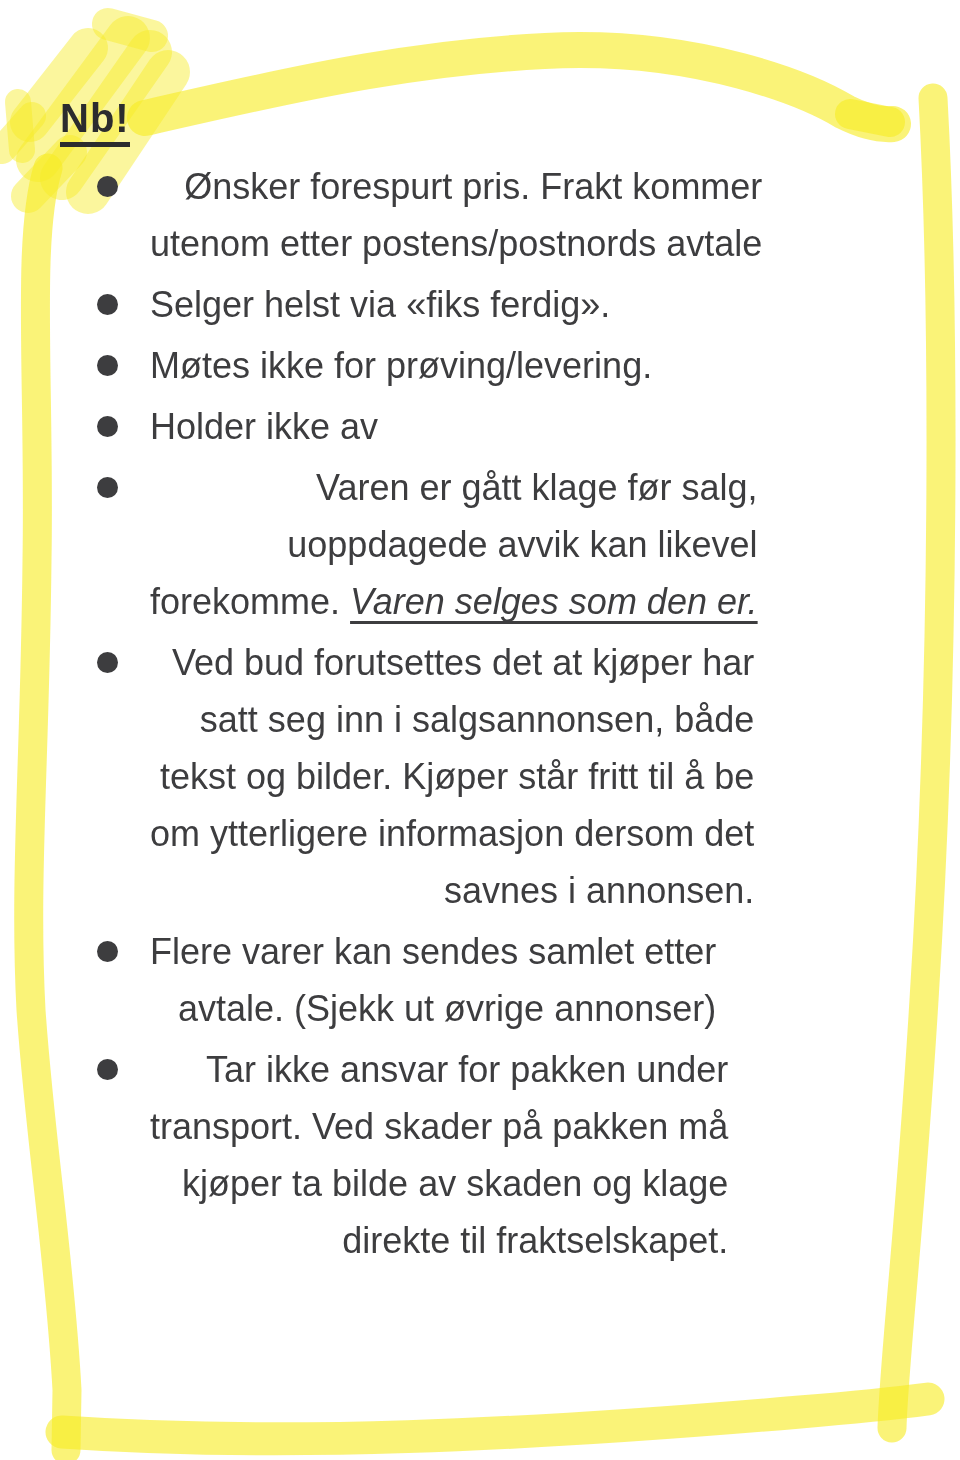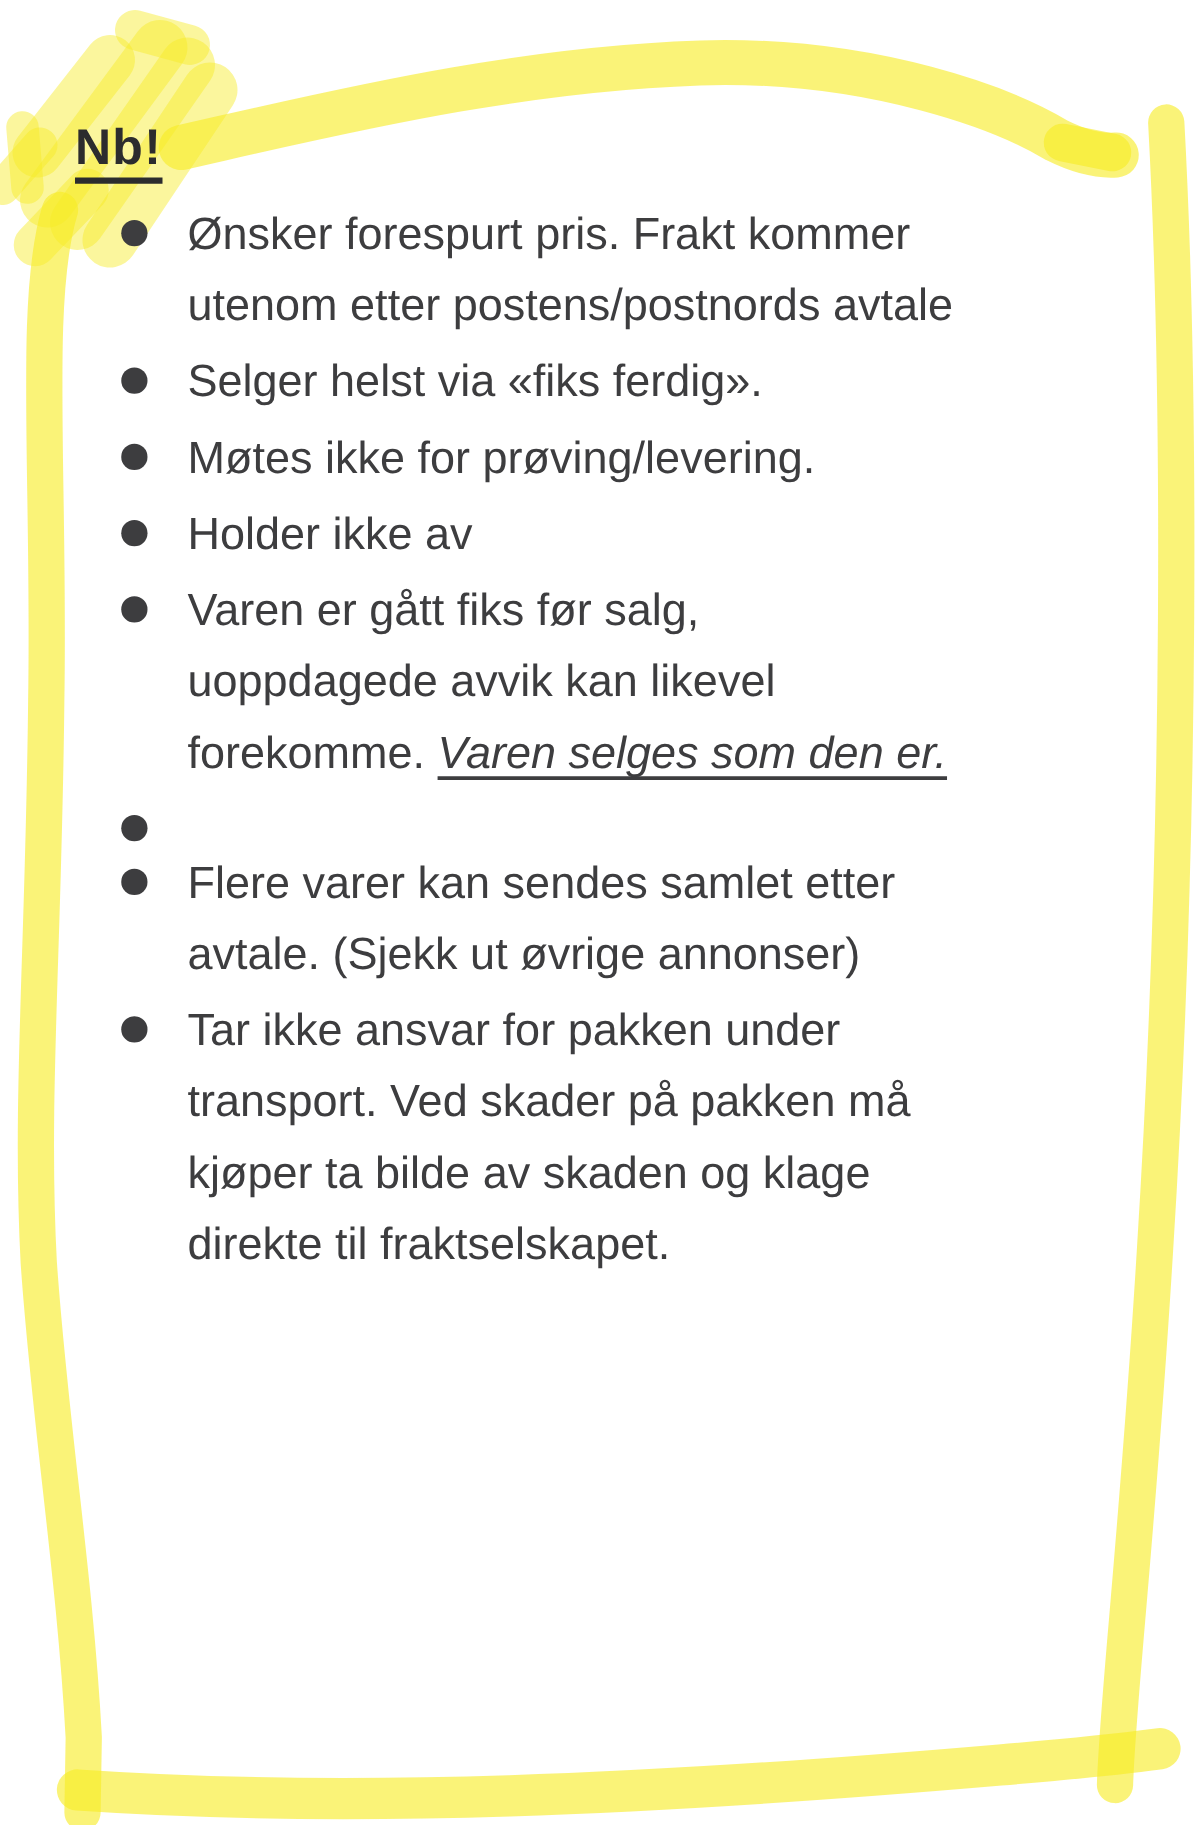--- a/index.html
+++ b/index.html
@@ -69,20 +69,21 @@
     height: 21px;
     border-radius: 50%;
     background: var(--text, #3d3d3f);
     margin-top: 18px;
     margin-right: 32px;
   }
   .item-text {
     font-size: 36px;
     line-height: 57px;
     white-space: nowrap;
+    text-align: right;
   }
   .line { display: block; }
   .emphasis {
     font-style: italic;
     text-decoration: underline;
     text-decoration-thickness: 3px;
     text-underline-offset: 7px;
   }
 </style>
 </head>
@@ -132,27 +133,34 @@
     </div>
     <div class="list-item">
       <span class="bullet"></span>
       <div class="item-text">
         <span class="line">Holder ikke av</span>
       </div>
     </div>
     <div class="list-item">
       <span class="bullet"></span>
       <div class="item-text">
-        <span class="line">Varen er gått fiks før salg,</span>
+        <span class="line">Varen er gått klage før salg,</span>
         <span class="line">uoppdagede avvik kan likevel</span>
         <span class="line">forekomme. <span class="emphasis">Varen selges som den er.</span></span>
       </div>
     </div>
     <div class="list-item">
       <span class="bullet"></span>
+      <div class="item-text">
+        <span class="line">Ved bud forutsettes det at kjøper har</span>
+        <span class="line">satt seg inn i salgsannonsen, både</span>
+        <span class="line">tekst og bilder. Kjøper står fritt til å be</span>
+        <span class="line">om ytterligere informasjon dersom det</span>
+        <span class="line">savnes i annonsen.</span>
+      </div>
     </div>
     <div class="list-item">
       <span class="bullet"></span>
       <div class="item-text">
         <span class="line">Flere varer kan sendes samlet etter</span>
         <span class="line">avtale. (Sjekk ut øvrige annonser)</span>
       </div>
     </div>
     <div class="list-item">
       <span class="bullet"></span>

